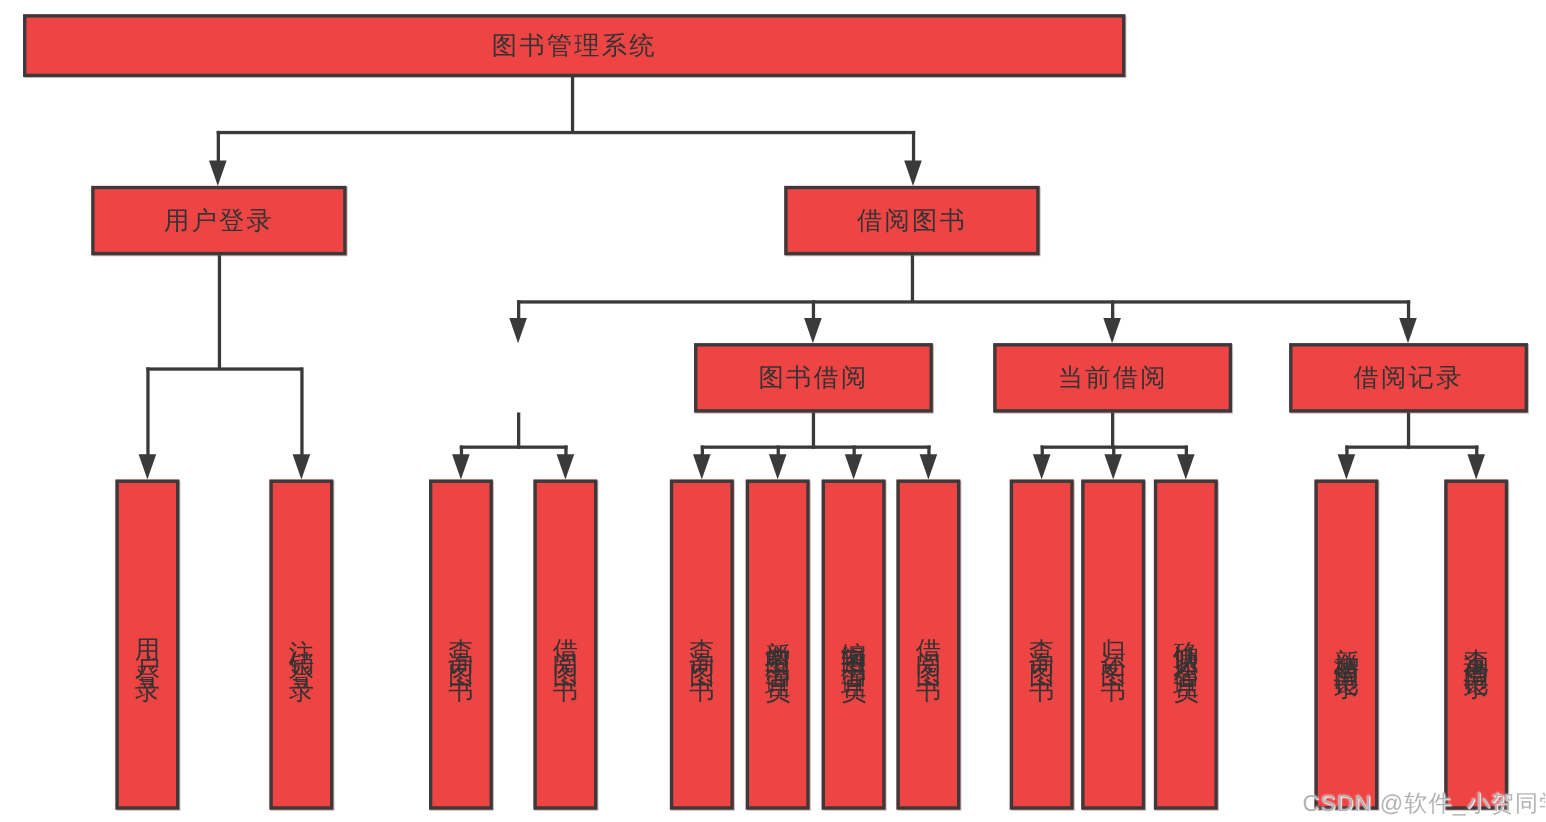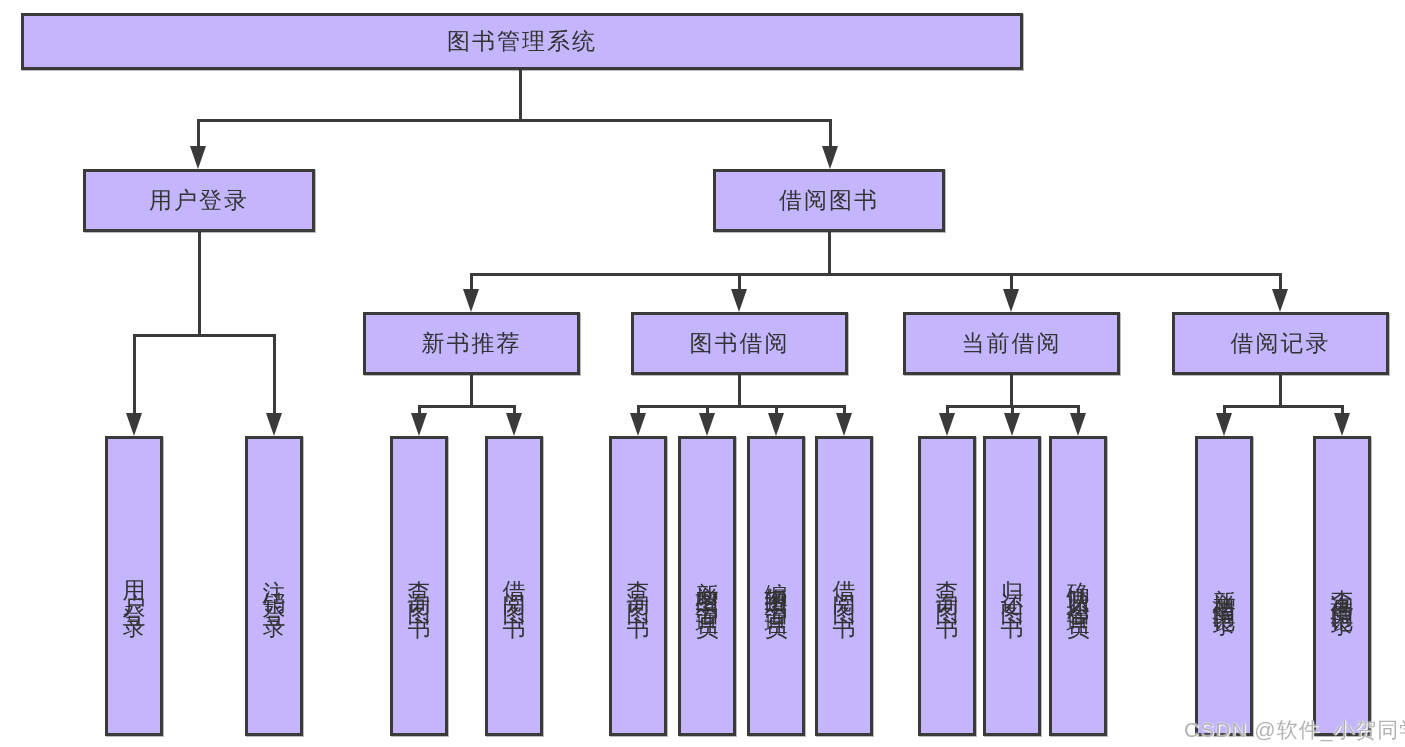--- a/index.html
+++ b/index.html
@@ -7,21 +7,21 @@
     --text:#333333;
     --watermark:#b3b3b3;
   }
   html,body{margin:0;padding:0;background:#ffffff;}
   .stage{
     position:relative;width:1405px;height:747px;background:#ffffff;
     font-family:"Liberation Sans",sans-serif;overflow:hidden;
   }
   .box{
     position:absolute;box-sizing:border-box;border:3px solid var(--line);
-    background:#c4b5fd;display:flex;align-items:center;justify-content:center;
+    background:#ef4444;display:flex;align-items:center;justify-content:center;
     color:var(--text);font-size:23px;letter-spacing:2px;
     box-shadow:1px 1px 0 rgba(60,60,60,.35);
   }
   .leaf .vlabel{
     writing-mode:vertical-rl;text-orientation:mixed;
     letter-spacing:12px;font-size:23px;color:var(--text);line-height:1;
   }
   .leaf .vlabel.tight{letter-spacing:5px;}
   .hline,.vline{position:absolute;background:var(--line);}
   .hline{height:3px;}
@@ -71,23 +71,20 @@
   <div class="hline" style="left:470px;top:273px;width:812px"></div>
   <div class="vline" style="left:470px;top:273px;height:20px"></div>
   <div class="arrow" style="left:463px;top:289px"></div>
   <div class="vline" style="left:738px;top:273px;height:20px"></div>
   <div class="arrow" style="left:731px;top:289px"></div>
   <div class="vline" style="left:1010px;top:273px;height:20px"></div>
   <div class="arrow" style="left:1003px;top:289px"></div>
   <div class="vline" style="left:1279px;top:273px;height:20px"></div>
   <div class="arrow" style="left:1272px;top:289px"></div>
 
-  <div class="box" style="left:363px;top:312px;width:217px;height:63px">
-    <span>新书推荐</span>
-  </div>
   <div class="box" style="left:903px;top:312px;width:217px;height:63px">
     <span>当前借阅</span>
   </div>
   <div class="box" style="left:631px;top:312px;width:217px;height:63px">
     <span>图书借阅</span>
   </div>
   <div class="box" style="left:1172px;top:312px;width:217px;height:63px">
     <span>借阅记录</span>
   </div>
 

